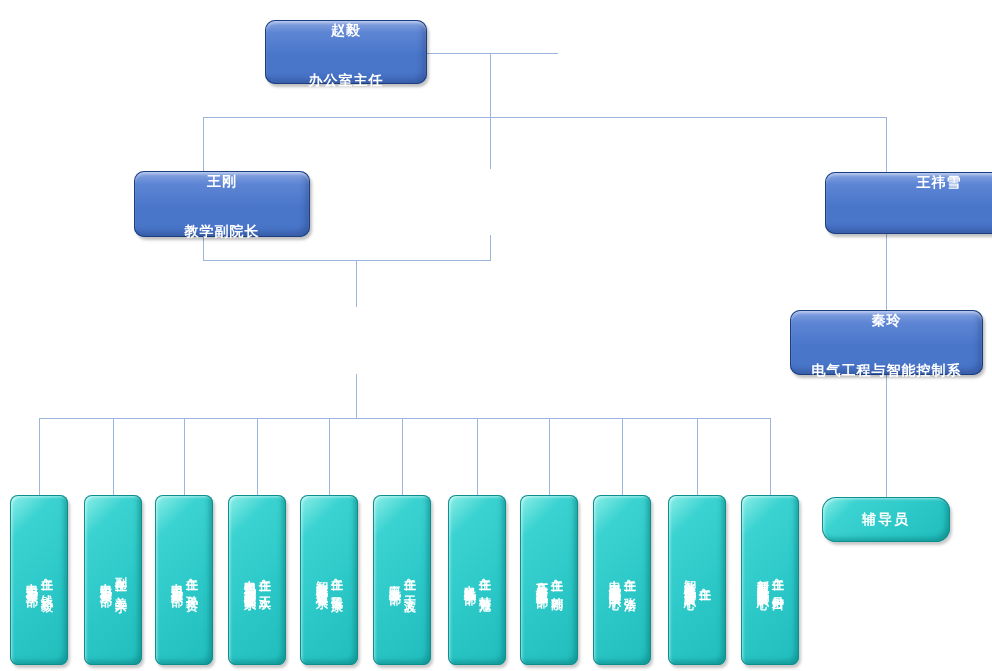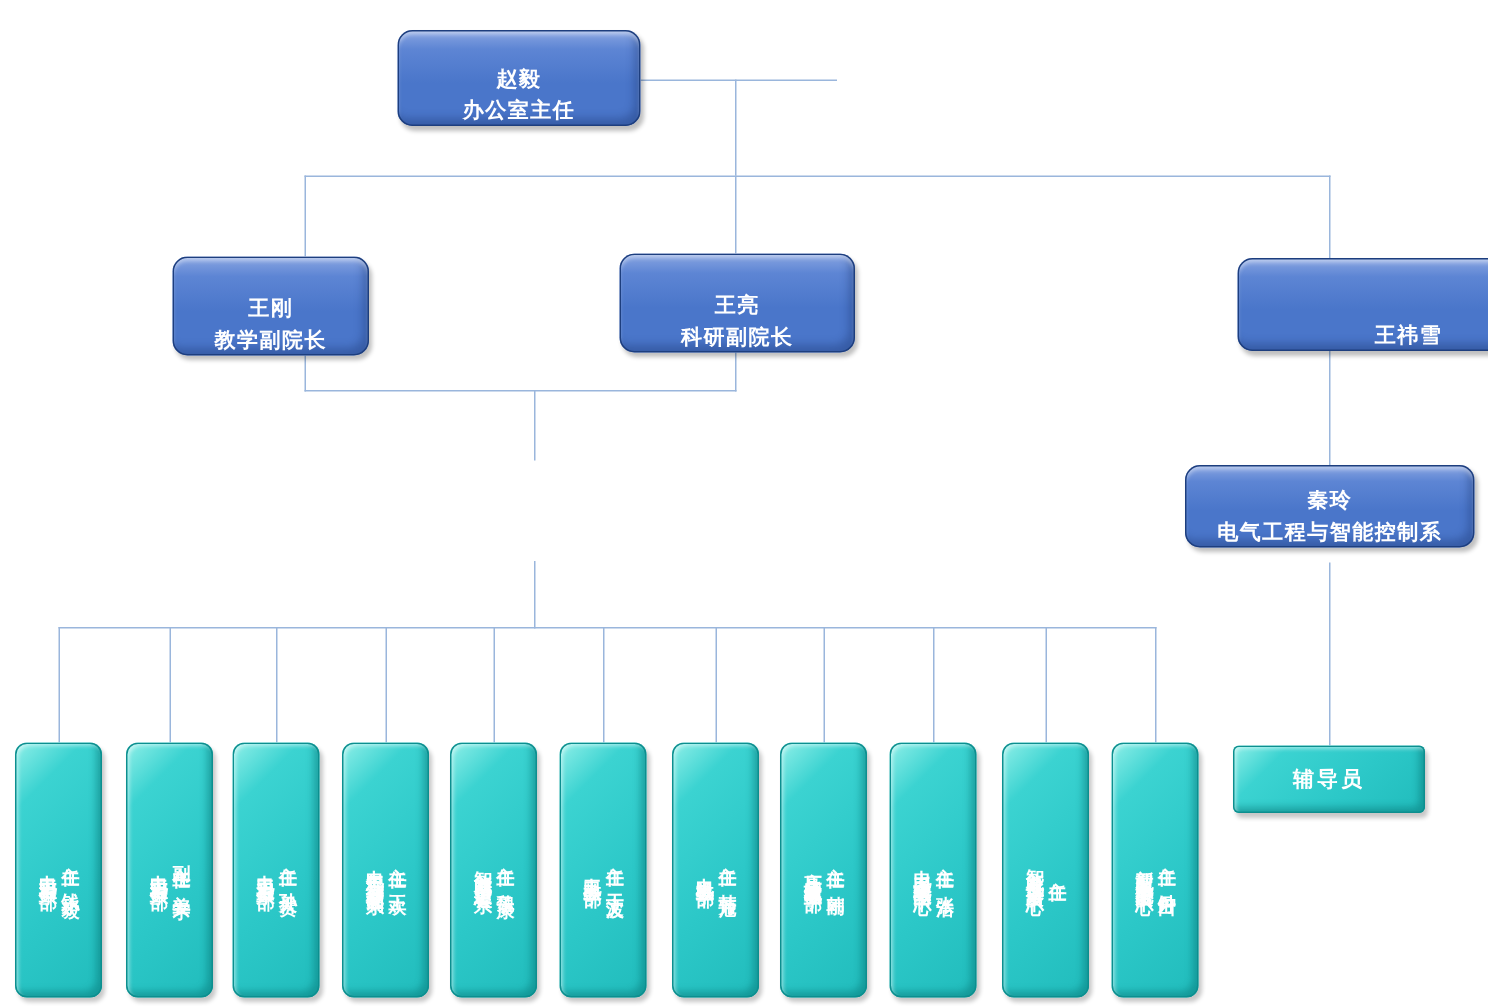--- a/index.html
+++ b/index.html
@@ -4,48 +4,49 @@
 <style>
   html,body{margin:0;padding:0;background:#ffffff;}
   body{font-family:"Liberation Sans","DejaVu Sans",sans-serif;}
   .stage{position:relative;width:992px;height:671px;background:#fff;overflow:hidden;}
 
   
   .cl{position:absolute;background:var(--connector,#9ab6dc);}
 
   
   .bnode{
-    position:absolute;display:flex;flex-direction:column;align-items:center;justify-content:flex-end;
+    position:absolute;display:flex;flex-direction:column;align-items:center;justify-content:flex-start;
     border-radius:10px;color:#fff;text-align:center;
     background:linear-gradient(180deg,#8aa6e2 0%,#5d85d4 20%,var(--node-blue,#4a76ca) 55%,var(--node-blue,#4a76ca) 100%);
     box-shadow:inset 0 0 0 1px #1d3e7e,
                inset 0 3px 3px rgba(255,255,255,.45),
                inset -4px -5px 6px rgba(23,49,107,.38),
                2px 3px 3px rgba(0,0,0,.25);
+    gap:29px;
   }
   .bnode .nm,.bnode .tt{font-size:14px;font-weight:bold;line-height:21px;letter-spacing:1px;white-space:nowrap;}
 
   
   .tnode{
     position:absolute;top:495px;width:58px;height:170px;
     display:flex;align-items:center;justify-content:center;
     border-radius:8px;color:#fff;
     background:linear-gradient(135deg,#8fefe8 0%,#3bd3d1 20%,var(--node-teal,#2cc8c8) 58%,#21bcbc 100%);
     box-shadow:inset 0 0 0 1px #0c8f8f,
                inset 2px 2px 3px rgba(255,255,255,.55),
                inset -4px -4px 5px rgba(4,110,110,.45),
                2px 3px 3px rgba(0,0,0,.22);
   }
   .vwrap{writing-mode:vertical-lr;text-orientation:upright;height:152px;}
   .vcol{display:block;text-align:center;font-size:12px;font-weight:bold;line-height:15px;letter-spacing:2px;color:#fff;}
 
   
   .hteal{
     position:absolute;display:flex;align-items:center;justify-content:center;
-    border-radius:4px;color:#fff;font-size:14px;font-weight:bold;letter-spacing:2px;
+    border-radius:14px;color:#fff;font-size:14px;font-weight:bold;letter-spacing:2px;
     background:linear-gradient(135deg,#8fefe8 0%,#3bd3d1 22%,var(--node-teal,#2cc8c8) 60%,#21bcbc 100%);
     box-shadow:inset 0 0 0 1px #0c8f8f,
                inset 2px 2px 3px rgba(255,255,255,.55),
                inset -4px -4px 5px rgba(4,110,110,.45),
                2px 3px 3px rgba(0,0,0,.22);
   }
 </style>
 </head>
 <body>
 
@@ -75,33 +76,29 @@
   <div class="cl" style="left:697px;top:418px;width:1px;height:77px"></div>
   <div class="cl" style="left:770px;top:418px;width:1px;height:77px"></div>
   <div class="cl" style="left:886px;top:234px;width:1px;height:76px"></div>
   <div class="cl" style="left:886px;top:375px;width:1px;height:122px"></div>
 
   <div class="bnode" style="left:265px;top:20px;width:162px;height:64px">
     <div class="nm">赵毅</div>
     <div class="tt">办公室主任</div>
   </div>
 
-  <div class="bnode" style="left:115px;top:171px;width:131px;height:66px">
+  <div class="bnode" style="left:134px;top:171px;width:176px;height:66px">
     <div class="nm">王刚</div>
     <div class="tt">教学副院长</div>
-  </div>
-  <div class="bnode" style="left:413px;top:169px;width:157px;height:66px">
-    <div class="nm">王亮</div>
-    <div class="tt">科研副院长</div>
   </div>
   <div class="bnode" style="left:825px;top:172px;width:228px;height:62px">
     <div class="nm">王祎雪</div>
   </div>
 
-  <div class="bnode" style="left:790px;top:310px;width:193px;height:55px">
+  <div class="bnode" style="left:790px;top:310px;width:193px;height:65px">
     <div class="nm">秦玲</div>
     <div class="tt">电气工程与智能控制系</div>
   </div>
 
   <div class="tnode" style="left:10px">
     <div class="vwrap">
       <div class="vcol">电力工程系一部</div>
       <div class="vcol">主任　钱小毅</div>
     </div>
   </div>

